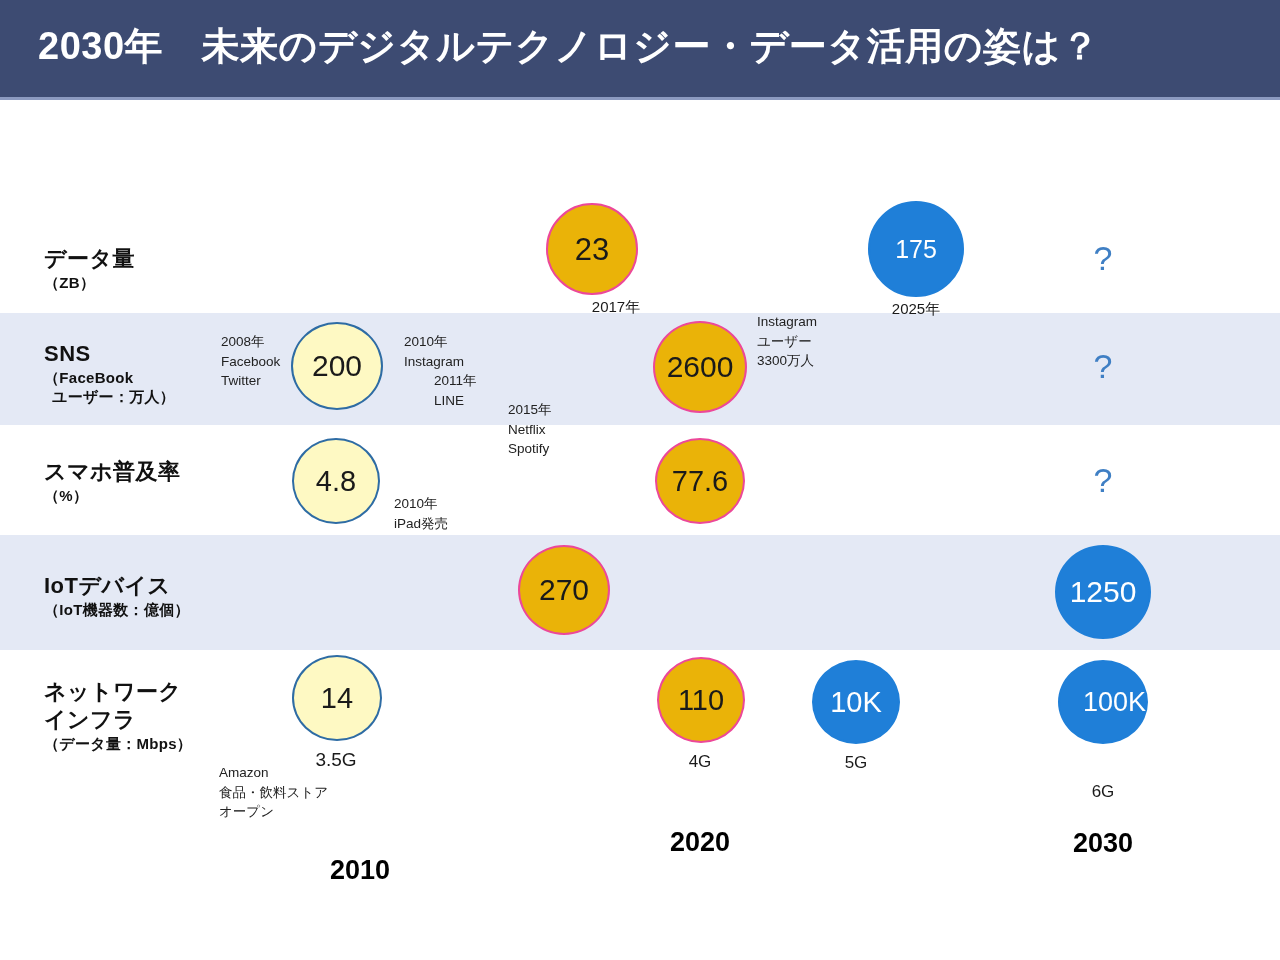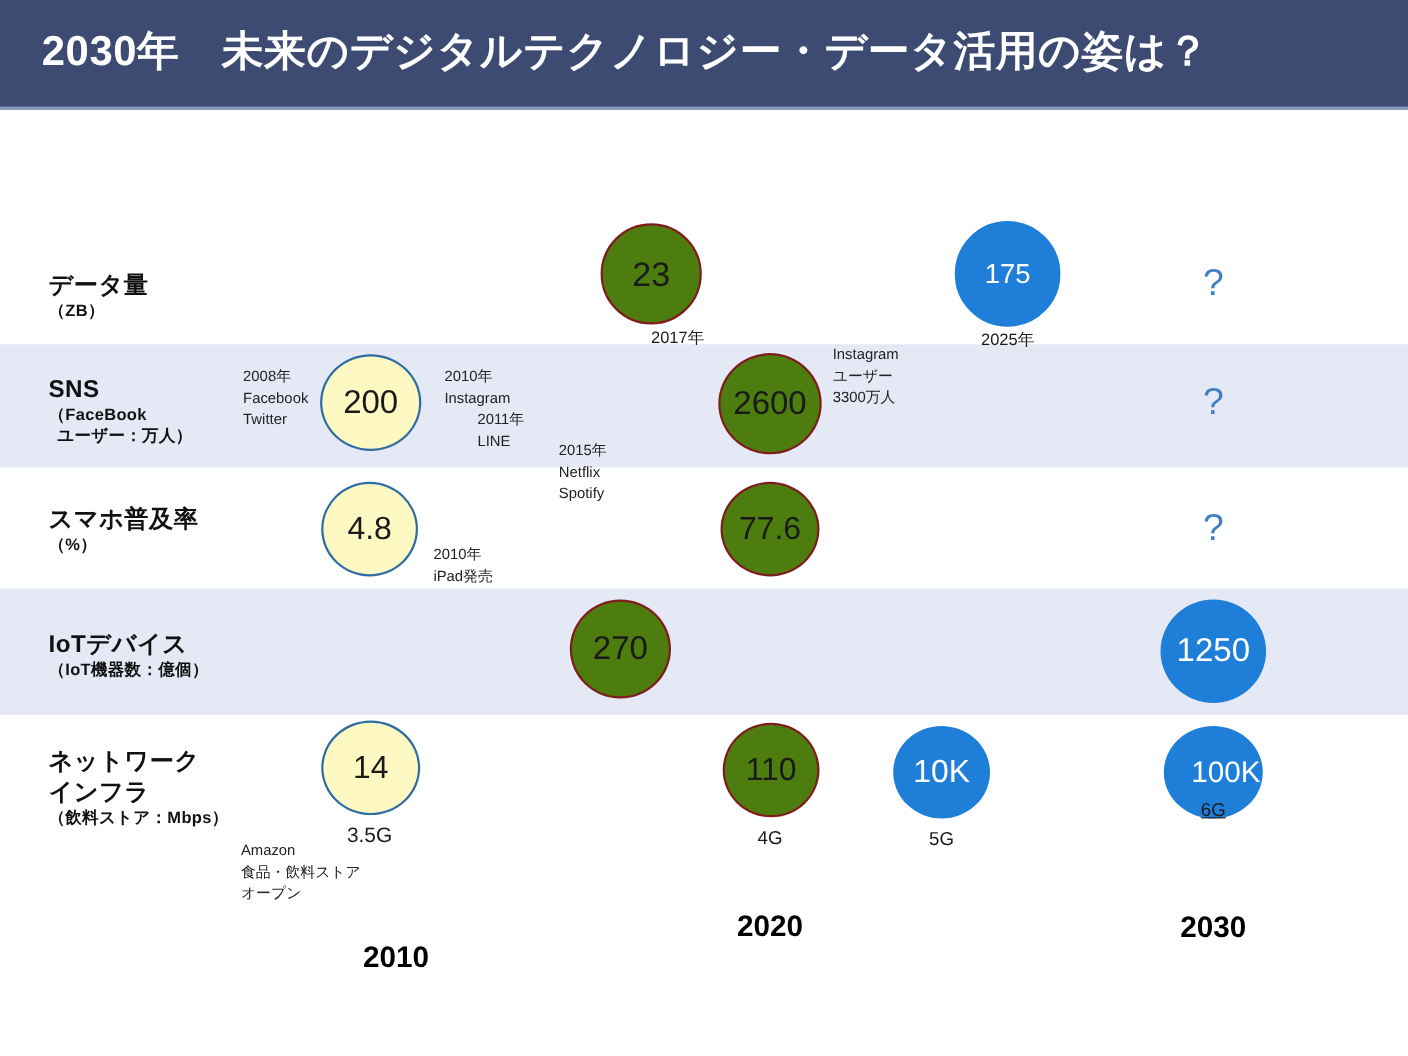--- a/index.html
+++ b/index.html
@@ -82,22 +82,22 @@
     position: absolute;
     box-sizing: border-box;
     border-radius: 50%;
     display: flex;
     align-items: center;
     justify-content: center;
     font-weight: 400;
     line-height: 1;
   }
   .bubble.outline-white {
-    background: #4d7c0f;
-    border: 2px solid #7f1d1d;
+    background: #eab308;
+    border: 2px solid #ec4899;
     color: #1a1a1a;
   }
   .bubble.outline-light {
     background: #fef9c3;
     border: 2px solid #2e6ca4;
     color: #1a1a1a;
   }
   .bubble.solid {
     background: #1f7fd8;
     border: 2px solid #1f7fd8;
@@ -170,21 +170,21 @@
 </div>
 
 <div class="row-label lbl-iot">
   <span class="main">IoTデバイス</span>
   <span class="sub">（IoT機器数：億個）</span>
 </div>
 
 <div class="row-label lbl-network">
   <span class="main">ネットワーク</span>
   <span class="main">インフラ</span>
-  <span class="sub">（飲料ストア：Mbps）</span>
+  <span class="sub">（データ量：Mbps）</span>
 </div>
 
 <div class="bubble outline-white" style="left:546px; top:203px; width:92px; height:92px; font-size:31px;">
   <span>23</span>
 </div>
 <div class="bubble-caption" style="left:616px; top:298px;">2017年</div>
 
 <div class="bubble solid" style="left:868px; top:201px; width:96px; height:96px; font-size:25px;">
   <span>175</span>
 </div>
@@ -231,21 +231,21 @@
 <div class="bubble-caption" style="left:700px; top:752px; font-size:17px;">4G</div>
 
 <div class="bubble solid" style="left:812px; top:660px; width:88px; height:84px; font-size:29px;">
   <span>10K</span>
 </div>
 <div class="bubble-caption" style="left:856px; top:753px; font-size:17px;">5G</div>
 
 <div class="bubble solid" style="left:1058px; top:660px; width:90px; height:84px; font-size:27px;justify-content:flex-end;">
   <span>100K</span>
 </div>
-<div class="bubble-caption" style="left:1103px; top:727px; font-size:17px;text-decoration:underline;">6G</div>
+<div class="bubble-caption" style="left:1103px; top:782px; font-size:17px;">6G</div>
 
 <div class="note" style="left:221px; top:332px;">
   <span class="ln">2008年</span>
   <span class="ln">Facebook</span>
   <span class="ln">Twitter</span>
 </div>
 
 <div class="note note-indent-2" style="left:404px; top:332px;">
   <span class="ln">2010年</span>
   <span class="ln">Instagram</span>

